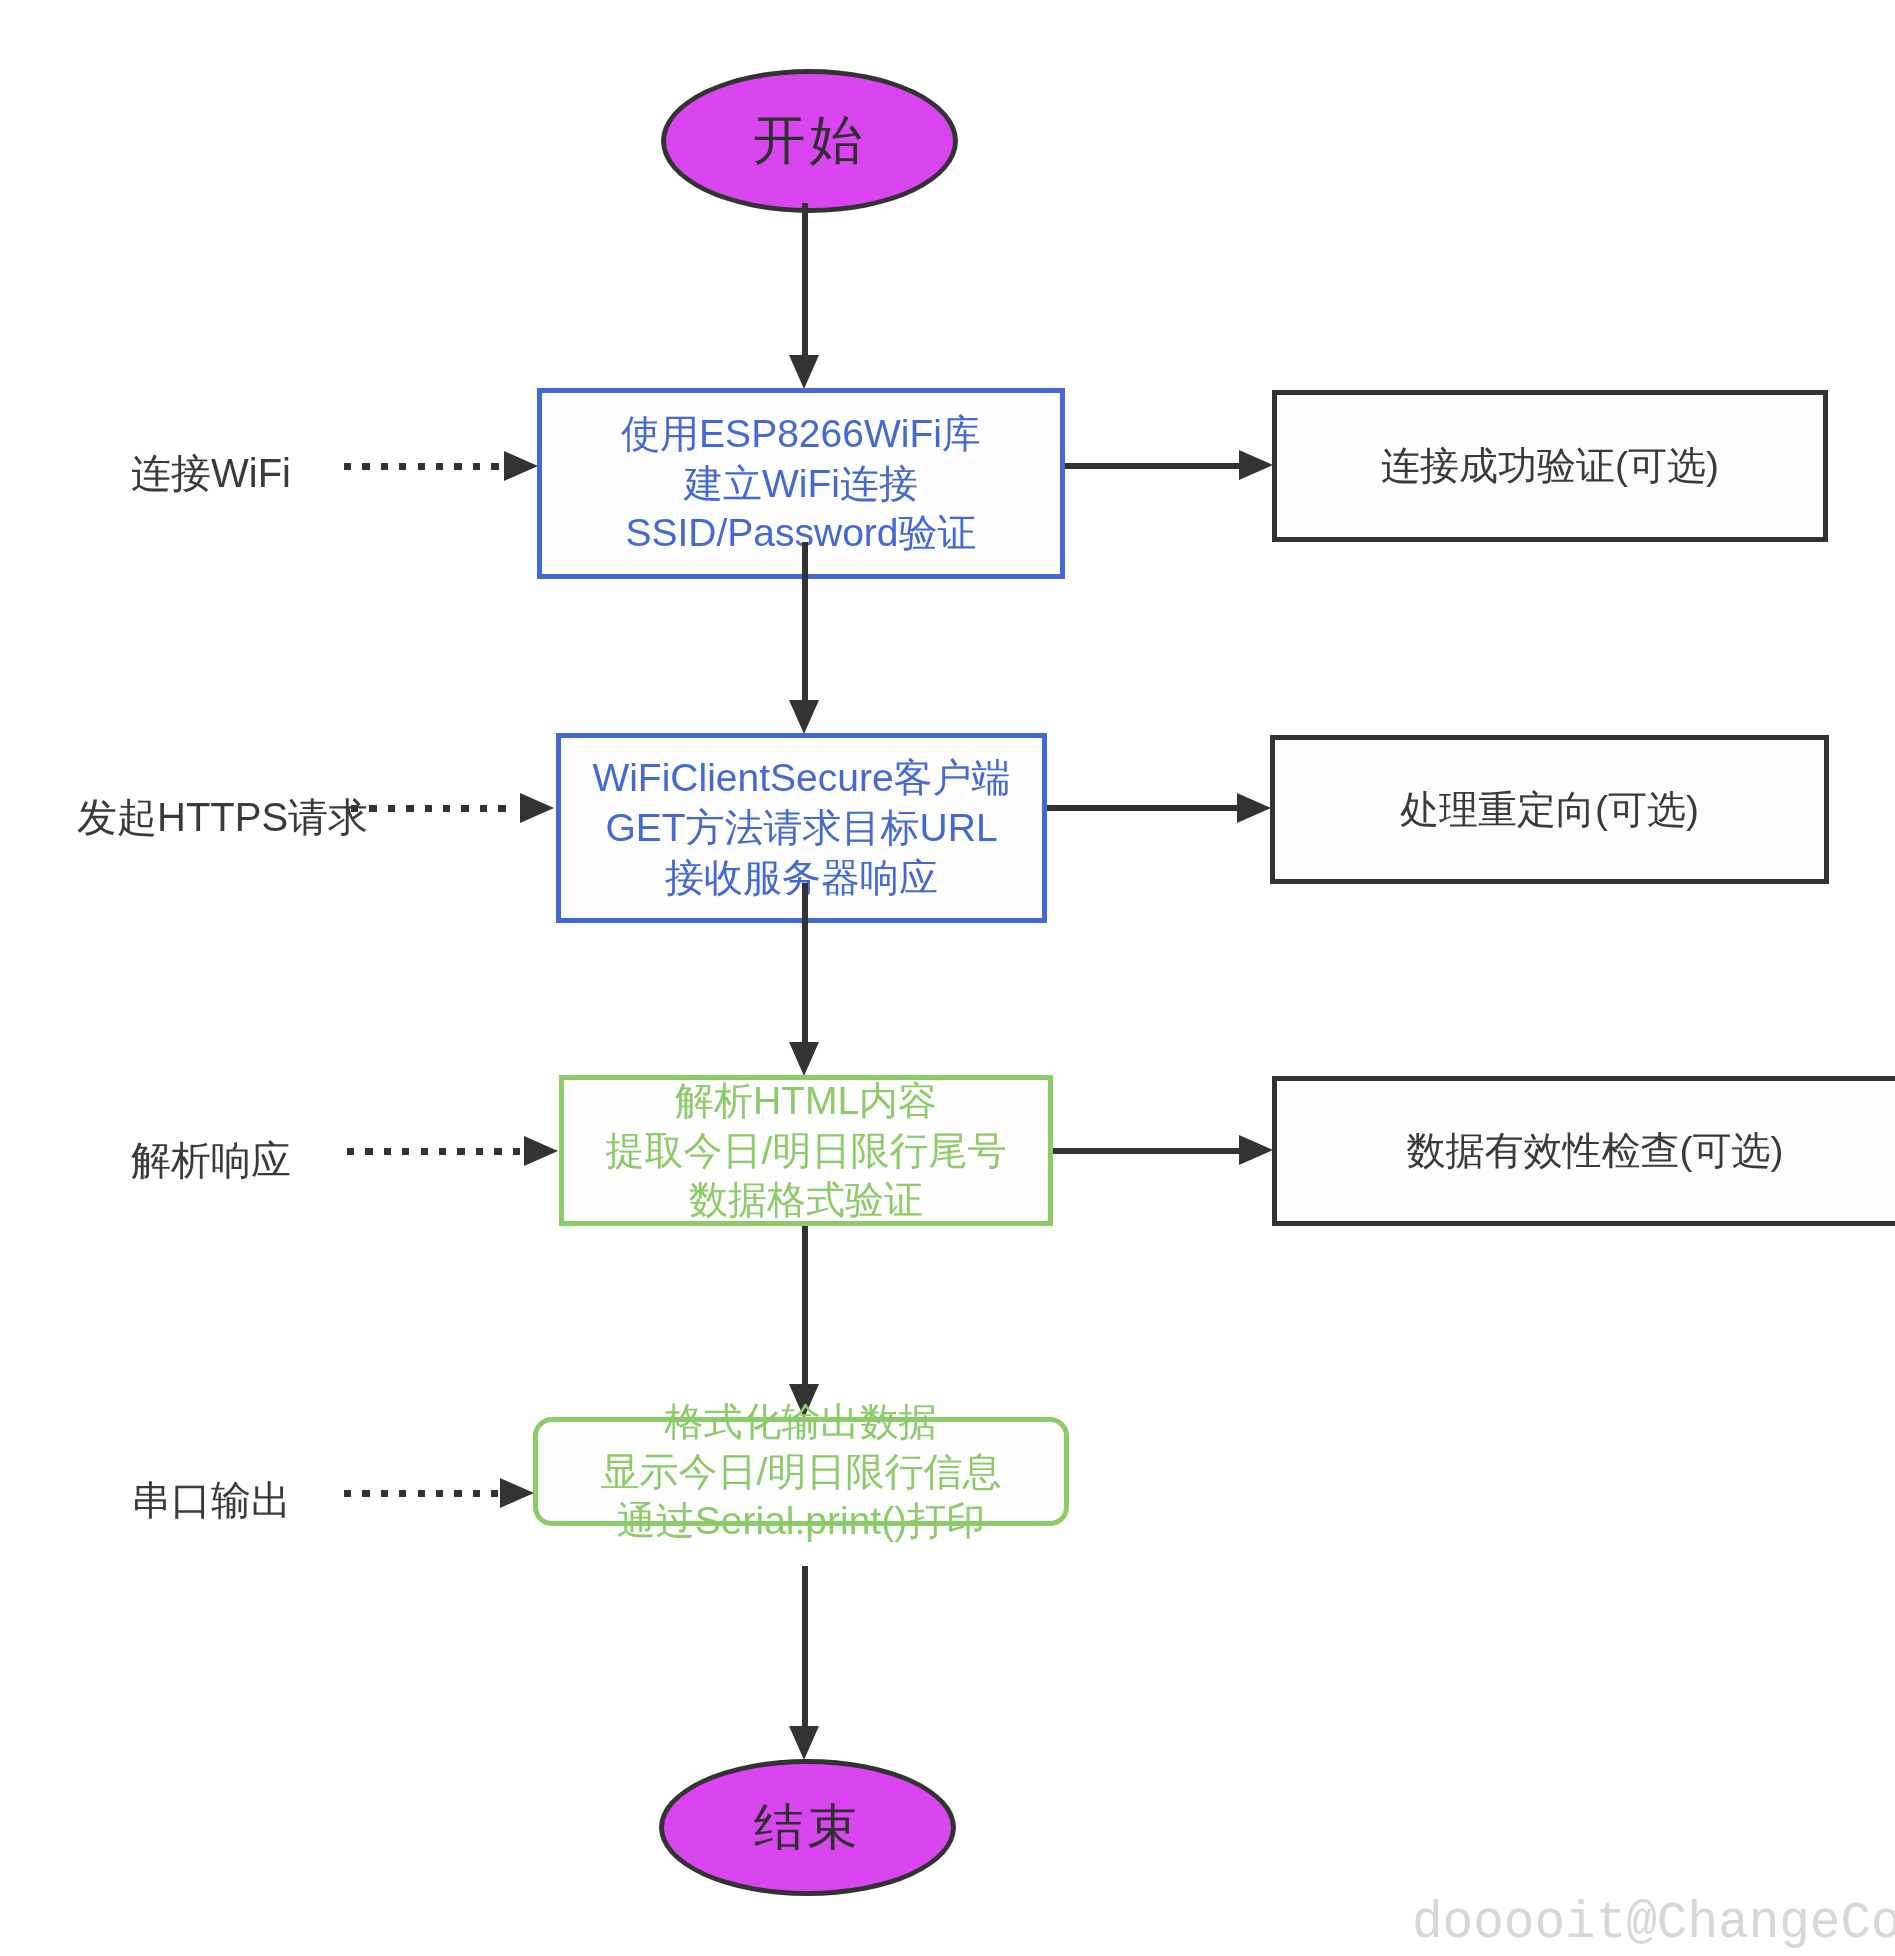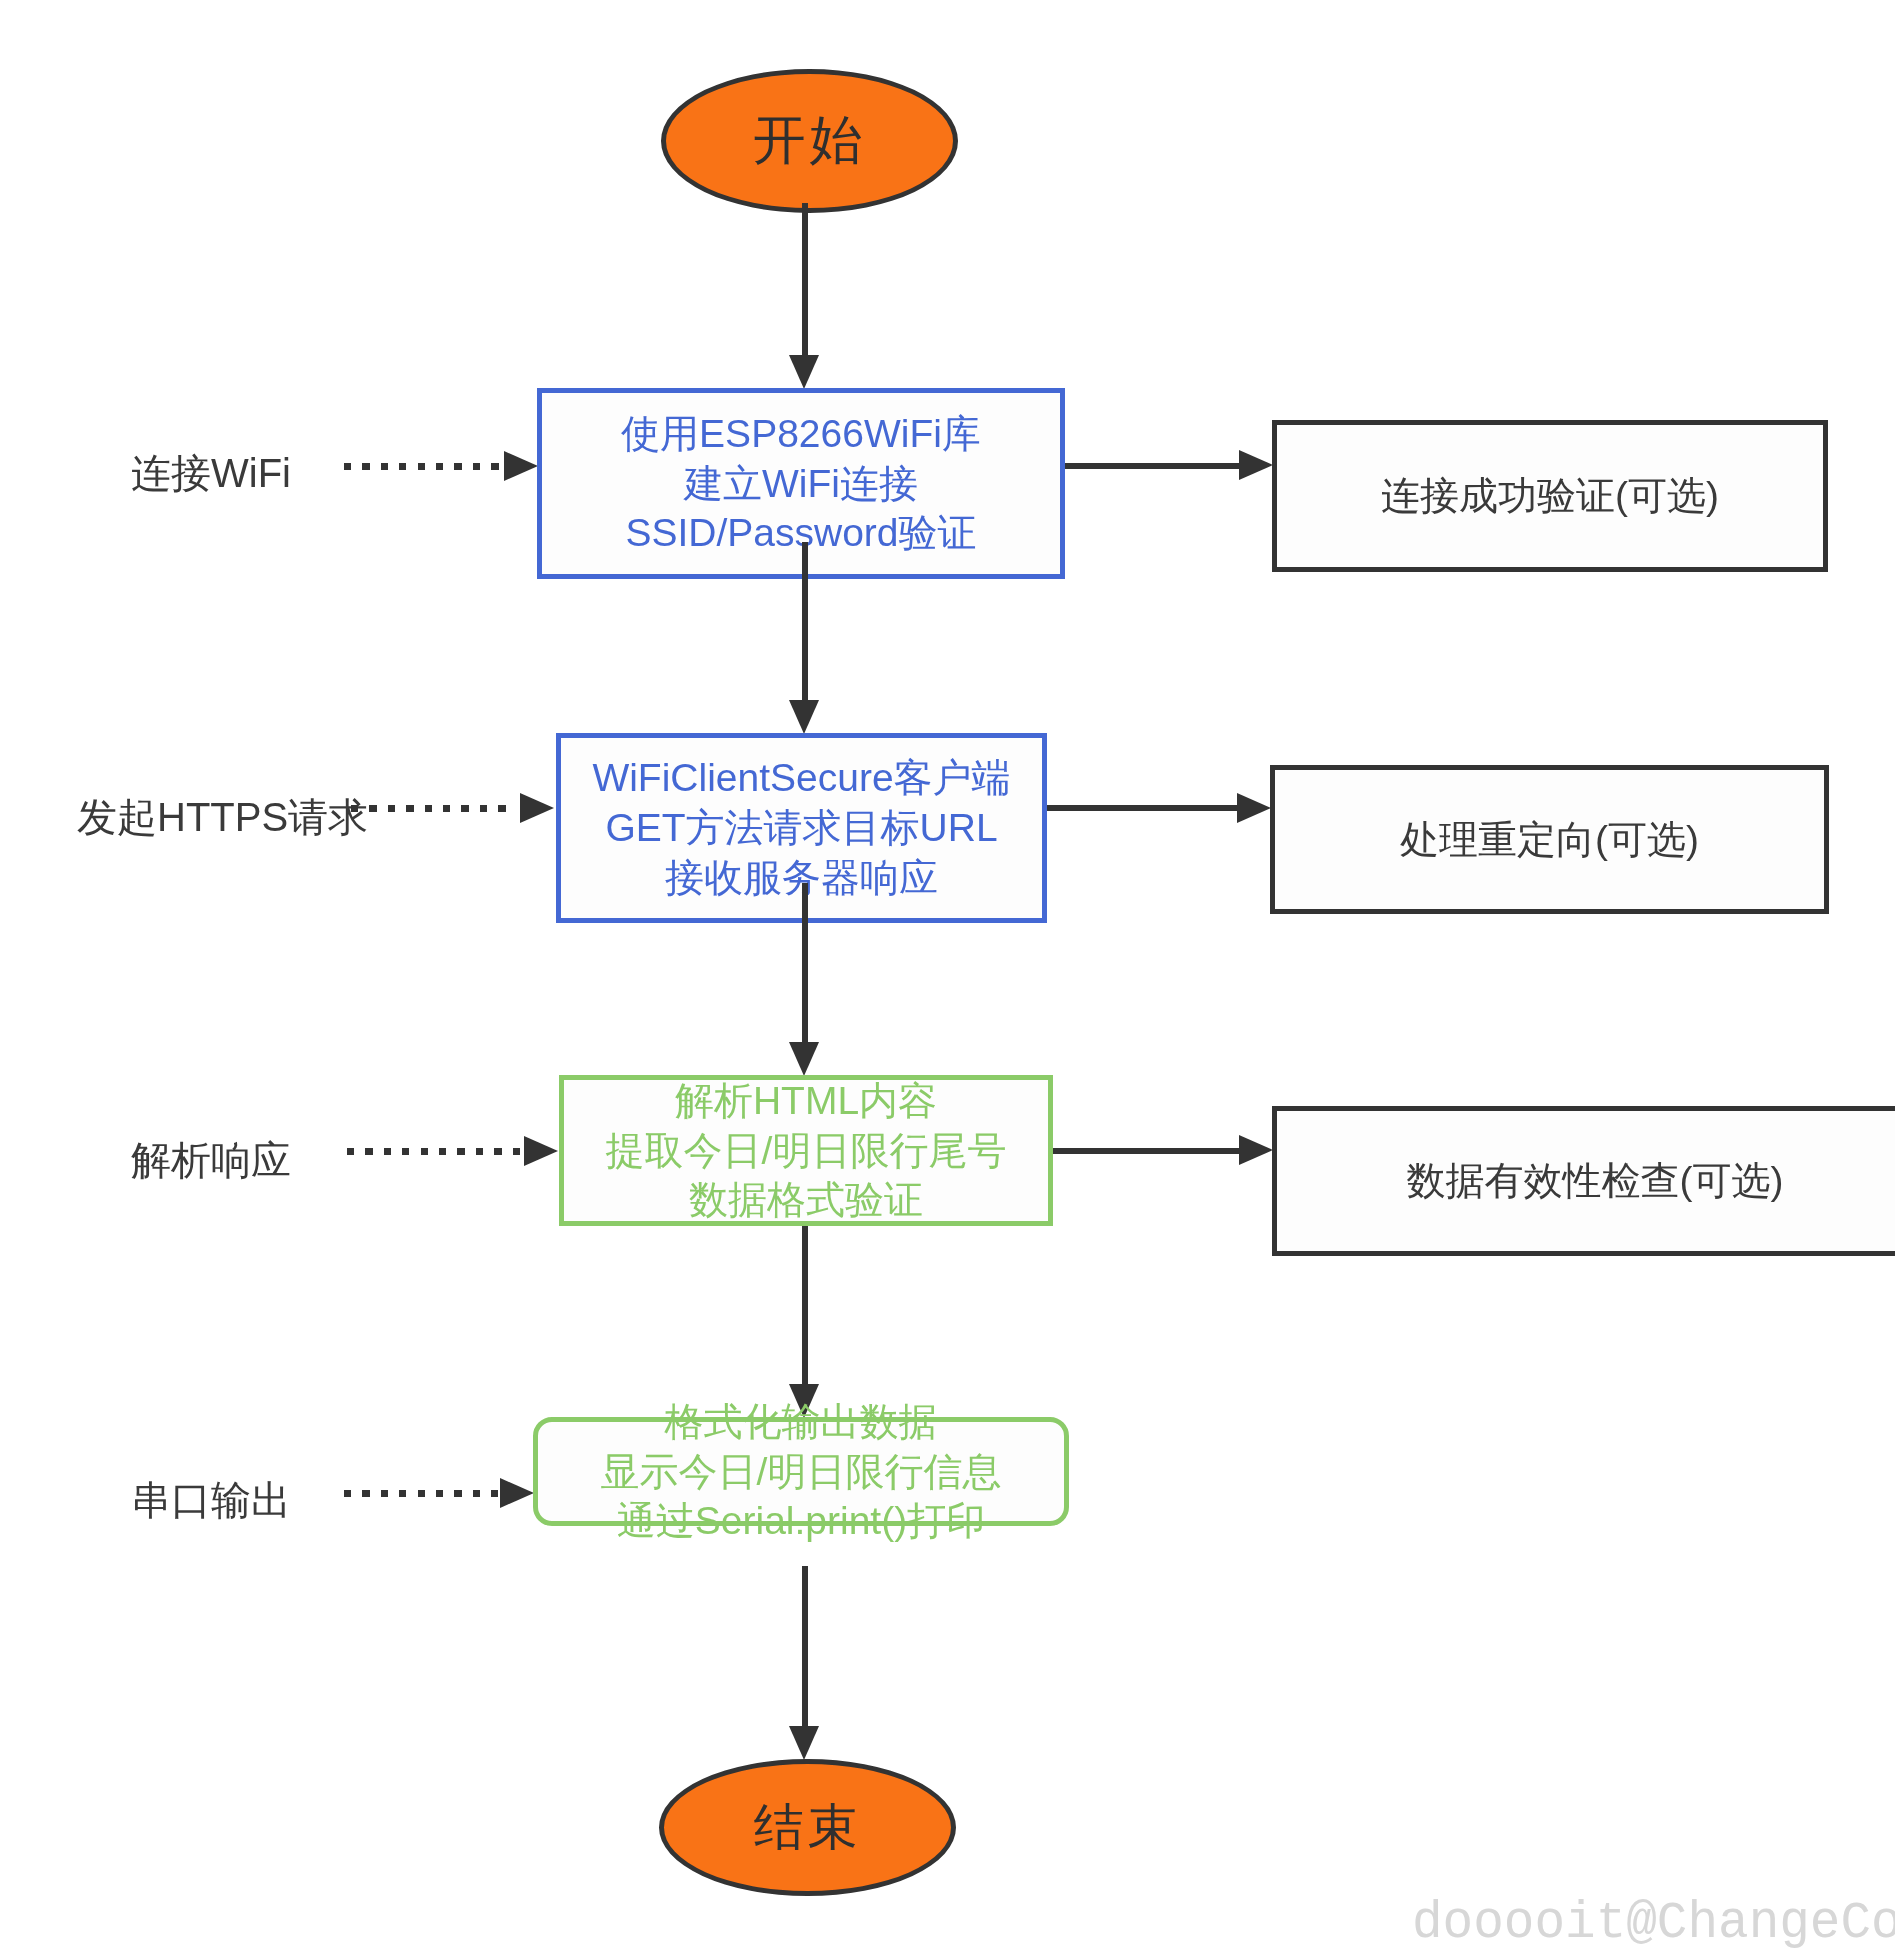--- a/index.html
+++ b/index.html
@@ -4,34 +4,34 @@
 <style>
   html,body{margin:0;padding:0;background:#ffffff;}
   body{
     width:1895px;height:1957px;position:relative;overflow:hidden;
     font-family:"Liberation Sans","DejaVu Sans",sans-serif;
     color:#2f2f2f;
   }
   
   .oval{
     position:absolute;border:5.5px solid #333333;border-radius:50%;
-    background:#f97316;display:flex;align-items:center;justify-content:center;
+    background:#d946ef;display:flex;align-items:center;justify-content:center;
     font-size:53px;color:#2f2f2f;letter-spacing:3.7px;
   }
   
   .proc{
     position:absolute;border:5.5px solid;background:#fdfdfd;
     display:flex;flex-direction:column;align-items:center;justify-content:center;
     text-align:center;font-size:39px;line-height:1.28;box-sizing:border-box;
   }
   
   .opt{
     position:absolute;border:5.5px solid #333333;background:#fdfdfd;
     display:flex;align-items:center;justify-content:center;text-align:center;
-    font-size:39px;color:#3a3a3a;box-sizing:border-box;margin-top:30px;
+    font-size:39px;color:#3a3a3a;box-sizing:border-box;
   }
   
   .side-label{
     position:absolute;font-size:40px;color:#3a3a3a;white-space:nowrap;text-align:right;
   }
   
   .vline{position:absolute;width:5.5px;background:#333333;}
   .hline{position:absolute;height:5.5px;background:#333333;}
   .dots{
     position:absolute;height:7.3px;

